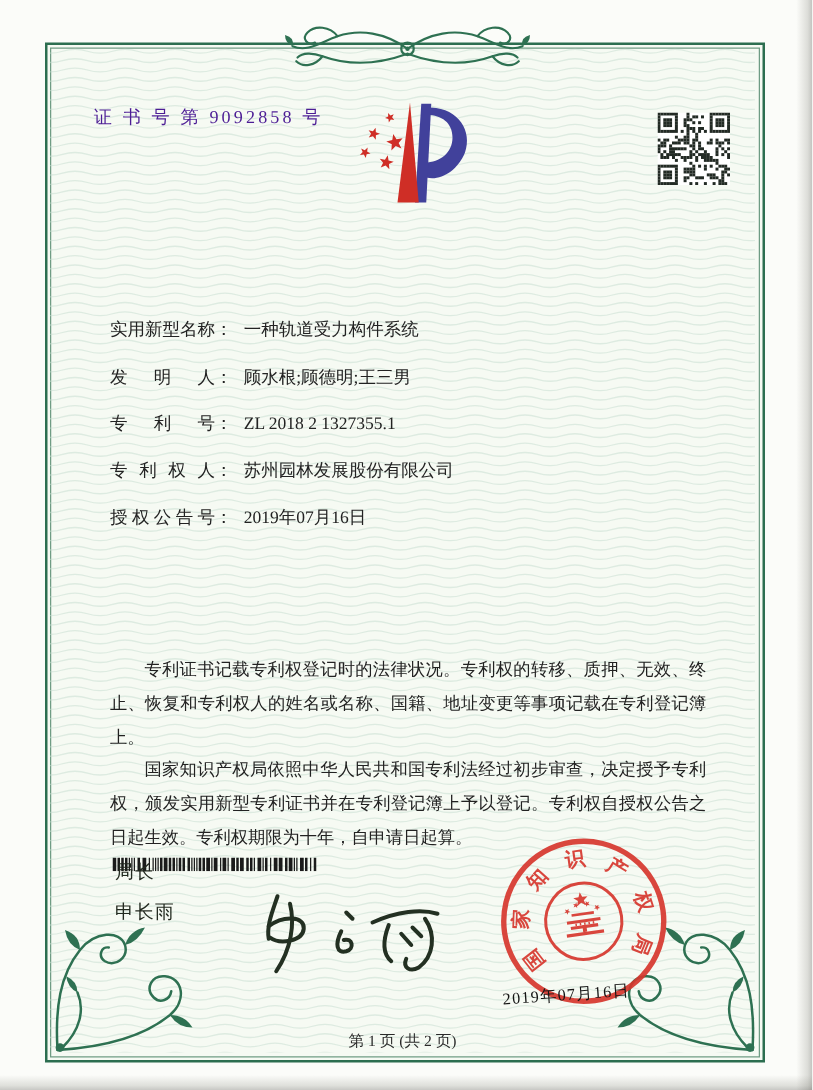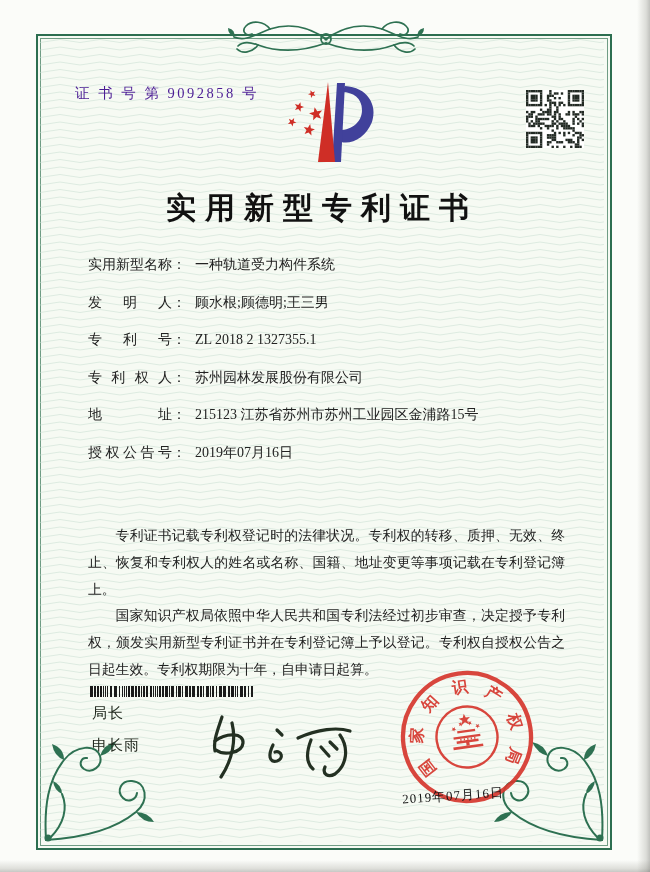--- a/index.html
+++ b/index.html
@@ -34,21 +34,21 @@
   .fcolon{display:inline-block;margin-right:9px;}
   .grant-right{position:absolute;left:235px;top:0;}
   .grant-right .flabel{width:72px;}
 
   .paras{position:absolute;left:88px;top:523px;width:477px;font-size:13.8px;line-height:26.8px;
     color:#222;text-align:justify;}
   .paras p{margin:0;text-indent:2em;}
 
   .barcode-svg{position:absolute;left:90px;top:686px;}
 
-  .signer{position:absolute;left:92px;top:704px;font-family:Liberation Sans, sans-serif;
+  .signer{position:absolute;left:92px;top:688px;font-family:Liberation Sans, sans-serif;
     font-size:15px;color:#22291f;letter-spacing:1px;}
   .signer div{margin-bottom:13px;}
   .sig-svg{position:absolute;left:180px;top:695px;}
 
   .seal-svg{position:absolute;left:396px;top:666px;}
   .seal-date{position:absolute;left:402px;top:786px;width:130px;font-size:13px;letter-spacing:1px;
     color:#141414;transform:rotate(-4deg);}
 
   .footer{position:absolute;left:36px;top:825px;width:572px;text-align:center;font-size:12.5px;color:#2a2a2a;}
 
@@ -501,37 +501,33 @@
       <rect x="51.04" y="53.36" width="2.38" height="2.38" fill="#222a24"></rect>
       <rect x="25.52" y="55.68" width="2.38" height="2.38" fill="#222a24"></rect>
       <rect x="30.16" y="55.68" width="2.38" height="2.38" fill="#222a24"></rect>
       <rect x="37.12" y="55.68" width="2.38" height="2.38" fill="#222a24"></rect>
       <rect x="44.08" y="55.68" width="2.38" height="2.38" fill="#222a24"></rect>
       <rect x="48.72" y="55.68" width="2.38" height="2.38" fill="#222a24"></rect>
       <rect x="51.04" y="55.68" width="2.38" height="2.38" fill="#222a24"></rect>
       <rect x="53.36" y="55.68" width="2.38" height="2.38" fill="#222a24"></rect>
     </svg>
 
-  <div class="title">实用新型专利证书</div>
 
   <div class="fields">
     <div class="frow">
       <span class="flabel">实用新型名称</span><span class="fcolon">：</span><span class="fvalue">一种轨道受力构件系统</span>
     </div>
     <div class="frow">
       <span class="flabel">发明人</span><span class="fcolon">：</span><span class="fvalue">顾水根;顾德明;王三男</span>
     </div>
     <div class="frow">
       <span class="flabel">专利号</span><span class="fcolon">：</span><span class="fvalue">ZL 2018 2 1327355.1</span>
     </div>
     <div class="frow">
       <span class="flabel">专利权人</span><span class="fcolon">：</span><span class="fvalue">苏州园林发展股份有限公司</span>
-    </div>
-    <div class="frow">
-      <span class="flabel">地址</span><span class="fcolon">：</span><span class="fvalue">215123 江苏省苏州市苏州工业园区金浦路15号</span>
     </div>
     <div class="frow">
       <span class="flabel">授权公告号</span><span class="fcolon">：</span><span class="fvalue">2019年07月16日</span>
     </div>
   </div>
 
   <div class="paras">
     <p>专利证书记载专利权登记时的法律状况。专利权的转移、质押、无效、终止、恢复和专利权人的姓名或名称、国籍、地址变更等事项记载在专利登记簿上。</p>
     <p>国家知识产权局依照中华人民共和国专利法经过初步审查，决定授予专利权，颁发实用新型专利证书并在专利登记簿上予以登记。专利权自授权公告之日起生效。专利权期限为十年，自申请日起算。</p>
   </div>
@@ -648,16 +644,17 @@
         <g transform="rotate(80)">
           <text x="0" y="-45" text-anchor="middle" font-size="16" font-weight="bold" fill="#d6372e" font-family="&quot;Liberation Serif&quot;,&quot;DejaVu Serif&quot;,serif">权</text>
         </g>
         <g transform="rotate(120)">
           <text x="0" y="-45" text-anchor="middle" font-size="16" font-weight="bold" fill="#d6372e" font-family="&quot;Liberation Serif&quot;,&quot;DejaVu Serif&quot;,serif">局</text>
         </g>
       </g>
   </svg>
   <div class="seal-date">2019年07月16日</div>
 
+  <div class="footer">第 1 页 (共 2 页)</div>
 
   <div class="edge-right"></div>
   <div class="edge-bottom"></div>
 </div>
 
 </body></html>

